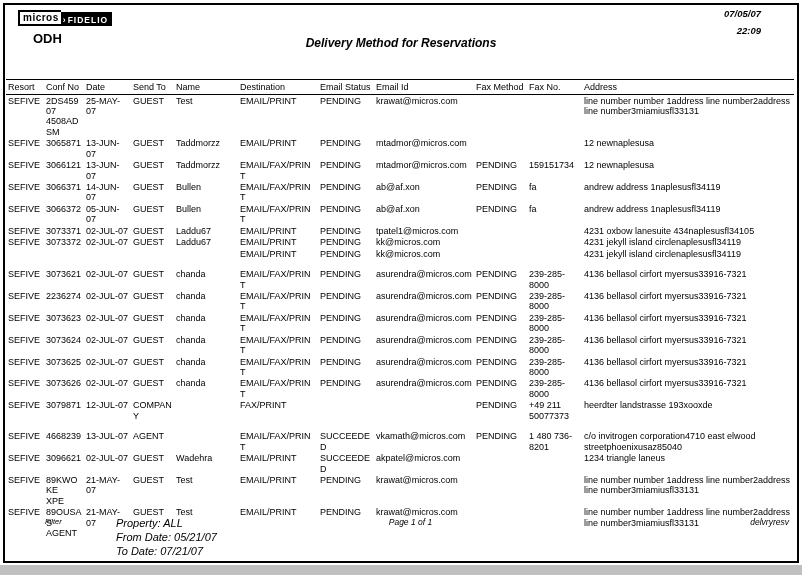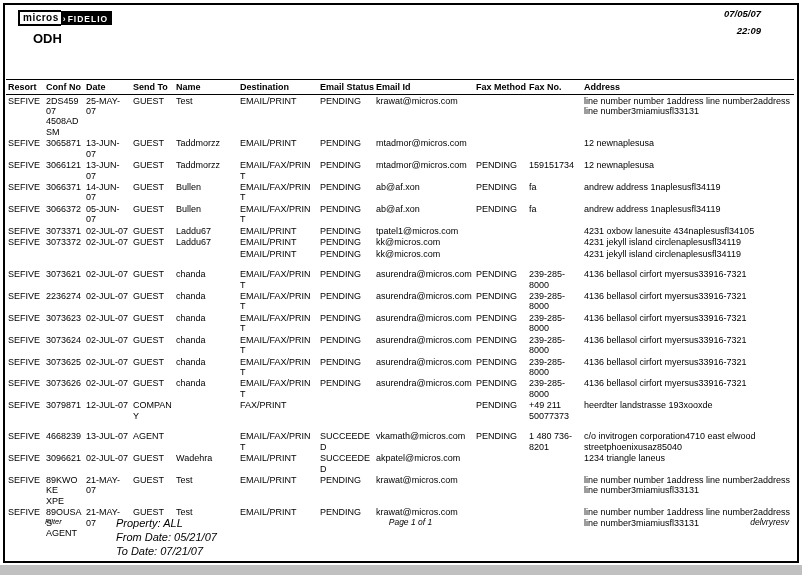--- a/index.html
+++ b/index.html
@@ -18,21 +18,21 @@
     background: #fff;
   }
   .bottom-strip {
     position: absolute;
     left: 0; right: 0; bottom: 0; height: 10px;
     background: #c0c0c0;
   }
   
   .logo {
     position: absolute; left: 13px; top: 5px;
-    display: inline-flex; align-items: center;
+    display: inline-flex; align-items: flex-end;
     font-size: 10px; font-weight: bold; line-height: 12px;
   }
   .logo-left {
     background: #fff; color: #000;
     border: 2px solid #000; border-right: none;
     padding: 0 2px 0 3px;
     letter-spacing: 0.5px;
   }
   .logo-right {
     background: #000; color: #fff;
@@ -61,21 +61,21 @@
   
   table.report {
     position: absolute; left: 1px; top: 74px;
     width: calc(100% - 4px);
     border-collapse: collapse;
     table-layout: fixed;
     font-size: 9px;
   }
   table.report th {
     text-align: left;
-    font-weight: bold;
+    font-weight: normal;
     border-top: 1px solid #000;
     border-bottom: 1px solid #000;
     padding: 2px 2px 2px 2px;
     white-space: nowrap;
     overflow: hidden;
   }
   table.report td {
     vertical-align: top;
     padding: 0.5px 2px;
     white-space: pre-wrap;
@@ -108,20 +108,21 @@
 <body>
 
 <div class="page">
 
   <div class="logo">
     <span class="logo-left">micros</span>
     <span class="logo-right">FIDELIO</span>
   </div>
 
   <div class="app-name">ODH</div>
+  <div class="report-title">Delivery Method for Reservations</div>
   <div class="report-date">07/05/07</div>
   <div class="report-time">22:09</div>
 
   <table class="report">
     <colgroup>
       <col style="width:38px">
         <col style="width:40px">
         <col style="width:47px">
       <col style="width:43px">
         <col style="width:64px">

